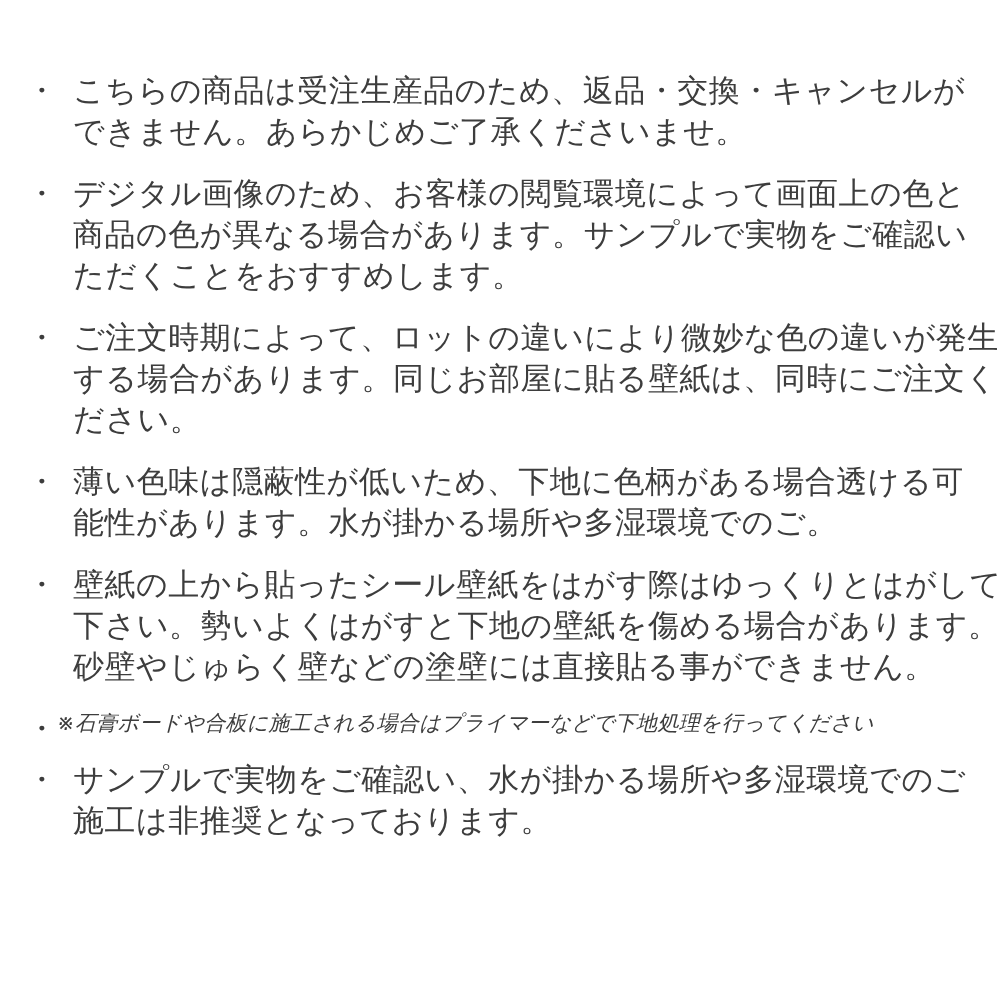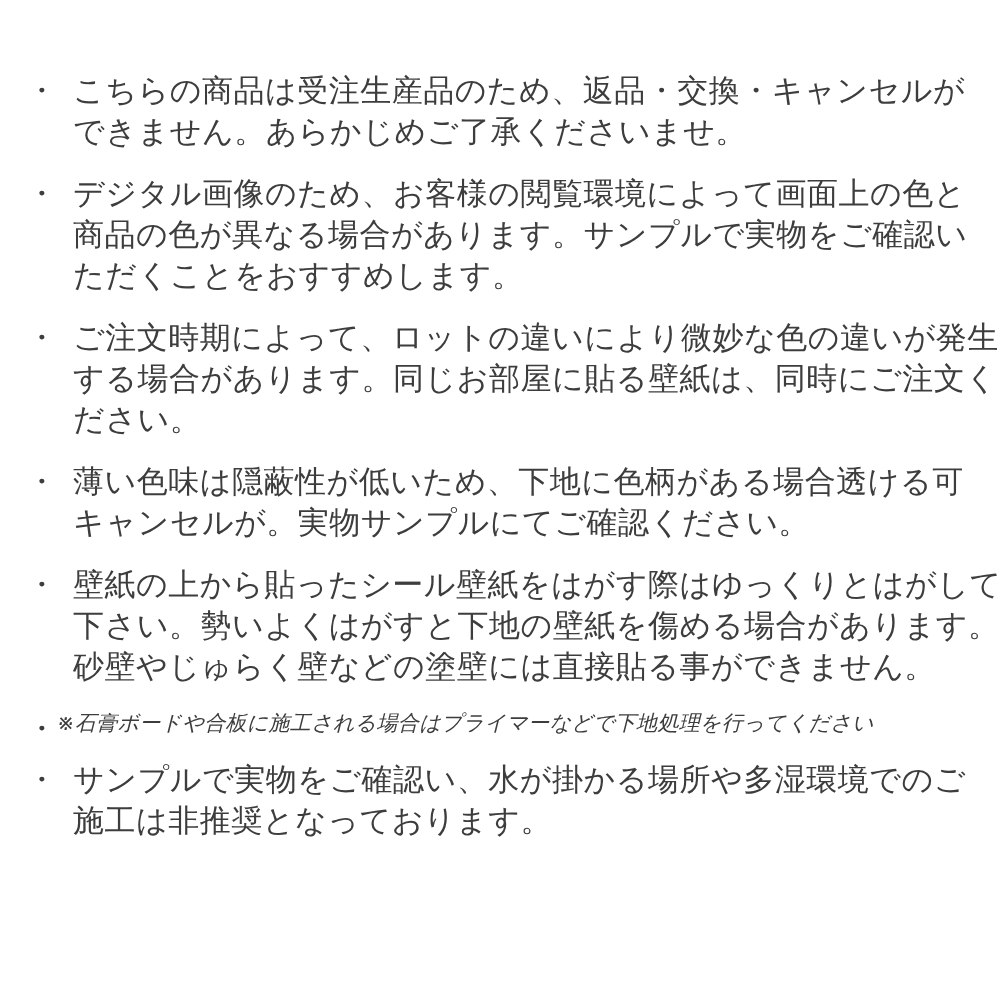--- a/index.html
+++ b/index.html
@@ -68,21 +68,21 @@
   <div class="section">
     <span class="bullet">・</span>
     <p class="text">ご注文時期によって、ロットの違いにより微妙な色の違いが発生
 する場合があります。同じお部屋に貼る壁紙は、同時にご注文く
 ださい。</p>
   </div>
 
   <div class="section">
     <span class="bullet">・</span>
     <p class="text">薄い色味は隠蔽性が低いため、下地に色柄がある場合透ける可
-キャンセルが。実物サンプルにてご確認ください。</p>
+能性があります。水が掛かる場所や多湿環境でのご。</p>
   </div>
 
   <div class="section">
     <span class="bullet">・</span>
     <p class="text">壁紙の上から貼ったシール壁紙をはがす際はゆっくりとはがして
 下さい。勢いよくはがすと下地の壁紙を傷める場合があります。
 砂壁やじゅらく壁などの塗壁には直接貼る事ができません。</p>
   </div>
 
   <div class="section">

